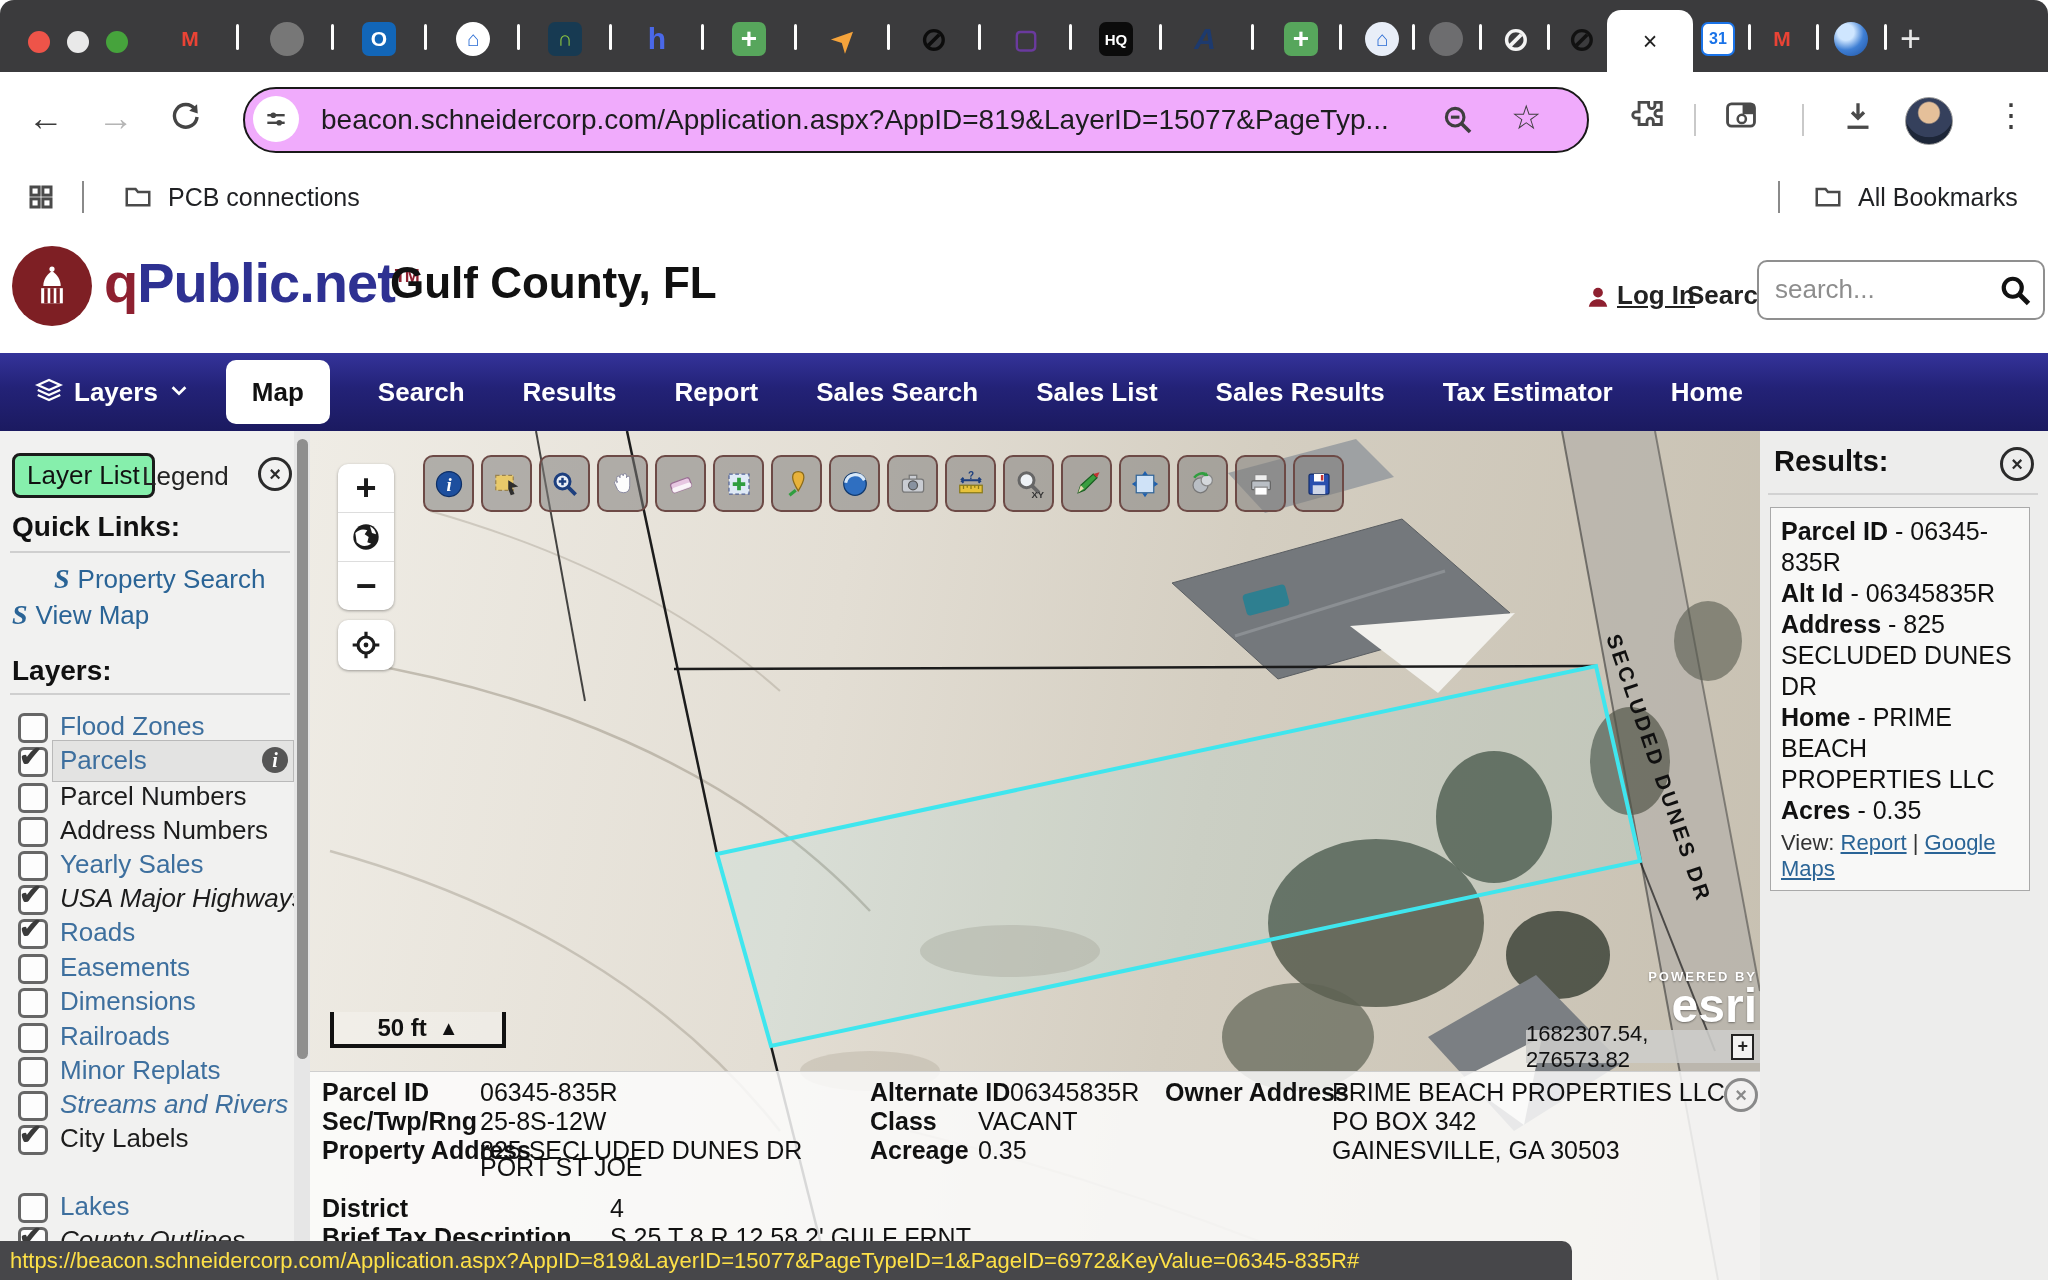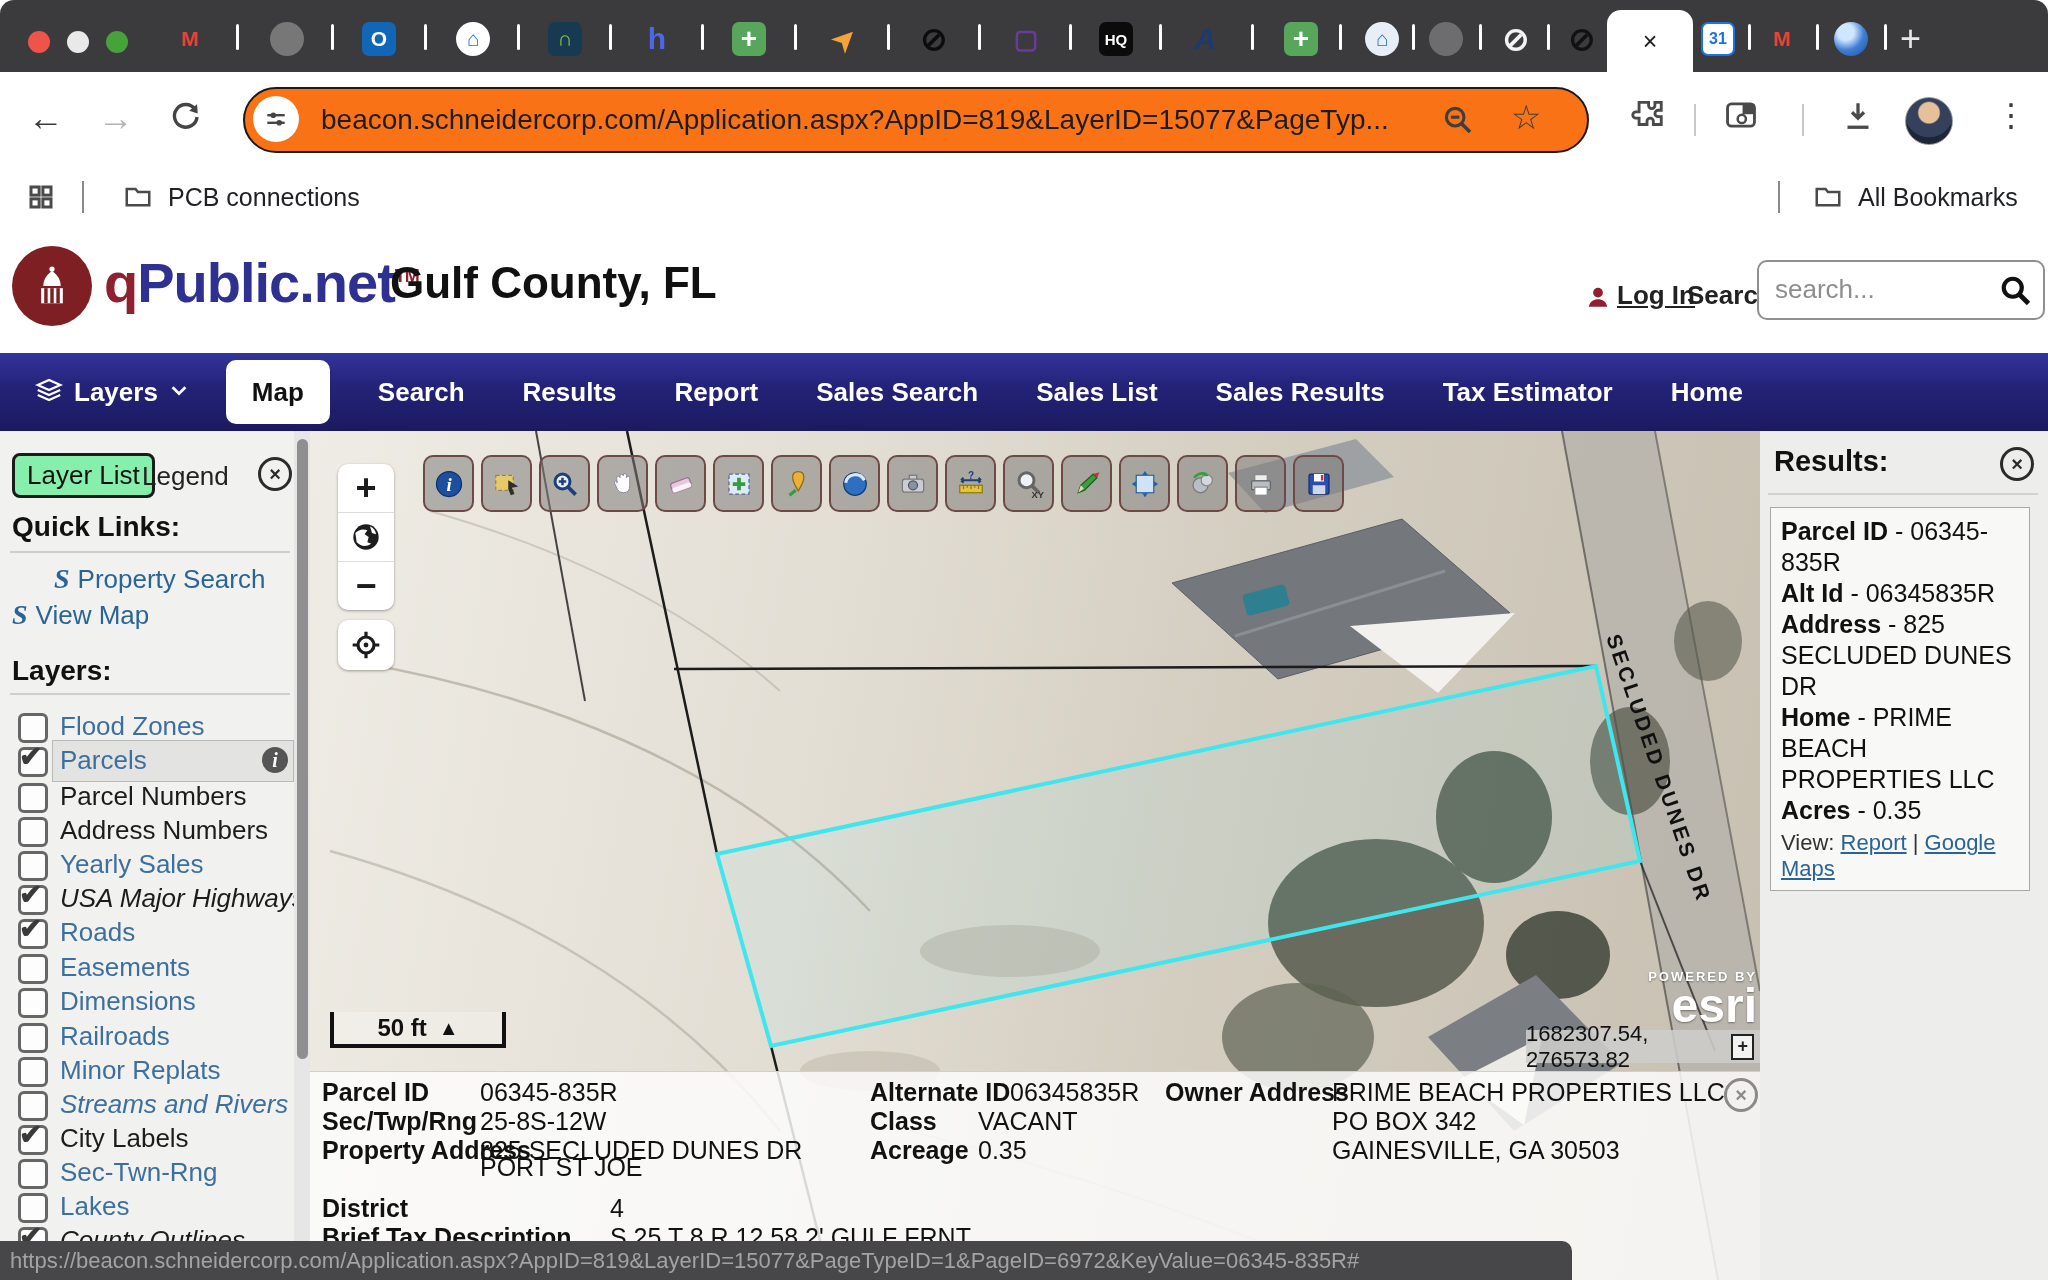--- a/index.html
+++ b/index.html
@@ -12,21 +12,21 @@
   .tlight{position:absolute;top:31px;width:22px;height:22px;border-radius:50%;}
   .tabsep{position:absolute;top:24px;width:3px;height:26px;background:#fdfdfd;border-radius:2px;}
   .ptab{position:absolute;top:22px;width:34px;height:34px;display:flex;align-items:center;justify-content:center;
         font-size:21px;font-weight:bold;border-radius:7px;color:#ddd;}
   .activetab{position:absolute;top:10px;height:62px;background:#fff;border-radius:14px 14px 0 0;display:flex;align-items:center;justify-content:center;color:#222;font-size:25px;}
   .newtab{position:absolute;top:18px;color:#e8e8e8;font-size:36px;font-weight:300;}
 
   
   .btoolbar{position:absolute;left:0;top:72px;width:2048px;height:94px;background:#fff;}
   .navglyph{position:absolute;top:28px;font-size:36px;color:#474747;line-height:36px;}
-  .addrpill{position:absolute;left:243px;top:15px;width:1342px;height:62px;background:#f97316;border:2px solid #191919;border-radius:33px;}
+  .addrpill{position:absolute;left:243px;top:15px;width:1342px;height:62px;background:#f0abfc;border:2px solid #191919;border-radius:33px;}
   .tunecirc{position:absolute;left:8px;top:7px;width:46px;height:46px;border-radius:50%;background:#fff;display:flex;align-items:center;justify-content:center;}
   .urltext{position:absolute;left:76px;top:15px;font-size:28px;color:#1d1d1f;white-space:nowrap;}
   .pillicon{position:absolute;top:14px;}
   .vsep{position:absolute;top:32px;width:2px;height:32px;background:#c9c9c9;}
   .avatar{position:absolute;left:1905px;top:25px;width:46px;height:46px;border-radius:50%;
           background:radial-gradient(circle at 50% 32%, #e5c09a 0 26%, #35405c 30% 62%, #1d2638 64% 100%);border:1px solid #999;}
   .kebab{position:absolute;left:1995px;top:24px;font-size:32px;color:#3c3c3c;}
 
   
   .bmbar{position:absolute;left:0;top:166px;width:2048px;height:62px;background:#fff;border-bottom:1px solid #e3e3e3;}
@@ -108,21 +108,21 @@
   .rhr{position:absolute;left:8px;top:62px;width:270px;border-top:2px solid #d2d2d2;}
   .rcard{position:absolute;left:10px;top:76px;width:260px;background:rgba(255,255,255,0.6);border:1px solid #a9a9a9;padding:8px 10px;box-sizing:border-box;}
   .rline{font-size:25px;color:#111;line-height:31px;}
   .rline b{font-weight:bold;}
   .rview{font-size:22px;color:#333;margin-top:4px;}
   .rlink{color:#2a6496;text-decoration:underline;}
 
   
   .statusbar{position:absolute;left:0;top:1241px;width:1572px;height:39px;background:#47474a;border-radius:0 10px 0 0;
              display:flex;align-items:center;padding-left:10px;box-sizing:border-box;}
-  .statusbar span{color:#a3a3a3;font-size:22px;white-space:nowrap;}
+  .statusbar span{color:#fde047;font-size:22px;white-space:nowrap;}
 </style>
 </head>
 <body>
 
 <div id="app">
 
   <div class="tabbar">
     <span class="tlight" style="left:28px;background:#ee5449;"></span>
     <span class="tlight" style="left:67px;background:#e9e9e9;"></span>
     <span class="tlight" style="left:106px;background:#46a33c;"></span>
@@ -406,26 +406,20 @@
             <span class="cmark"></span>
           </span>
         <span class="llabel lblue lit">Streams and Rivers</span>
       </div>
       <div class="lrow" style="top:692px;">
         <span class="cbox">
             <span class="cmark">✔</span>
           </span>
         <span class="llabel lblack">City Labels</span>
       </div>
-      <div class="lrow" style="top:726px;">
-        <span class="cbox">
-            <span class="cmark"></span>
-          </span>
-        <span class="llabel lblue">Sec-Twn-Rng</span>
-      </div>
       <div class="lrow" style="top:760px;">
         <span class="cbox">
             <span class="cmark"></span>
           </span>
         <span class="llabel lblue">Lakes</span>
       </div>
       <div class="lrow" style="top:794px;">
         <span class="cbox">
             <span class="cmark">✔</span>
           </span>

